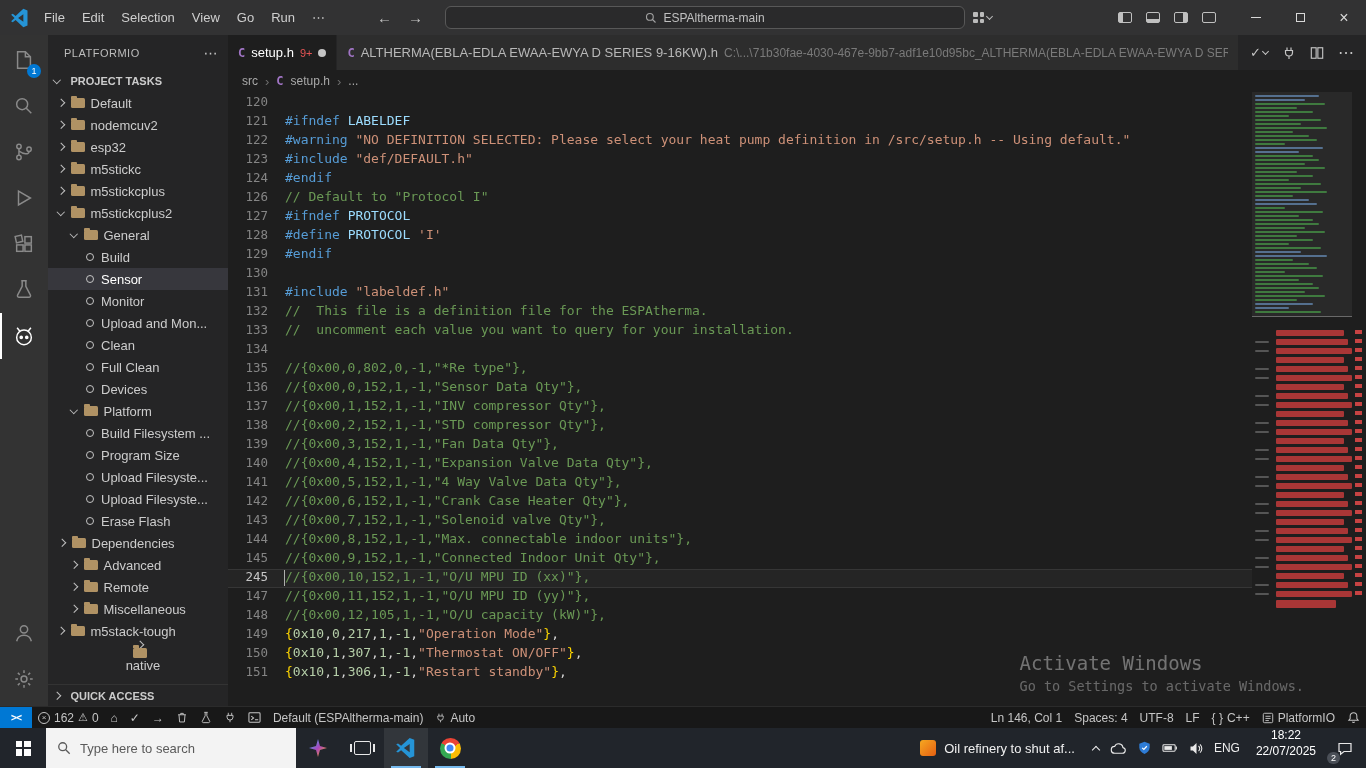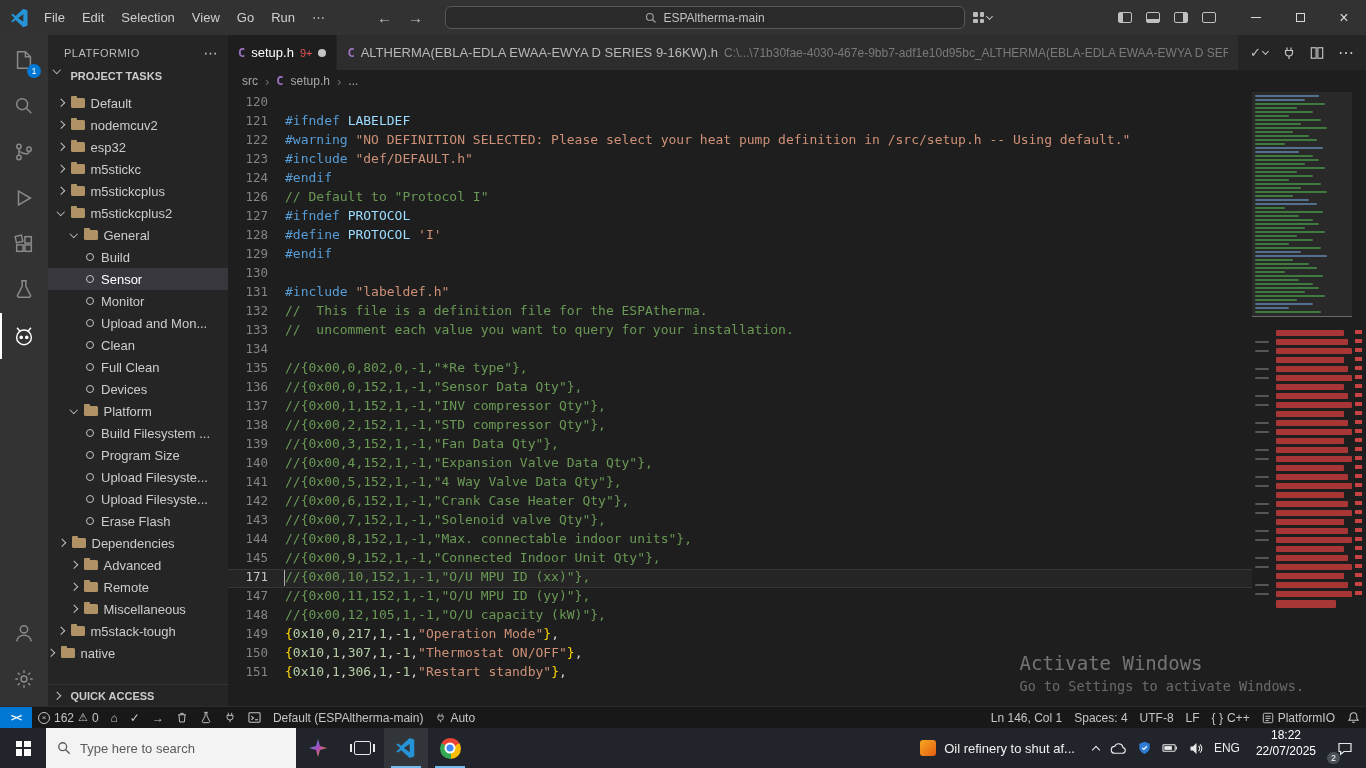--- a/index.html
+++ b/index.html
@@ -36,21 +36,21 @@
   .activitybar{flex:0 0 48px;background:#333333;display:flex;flex-direction:column;align-items:center;padding-top:2px}
   .ab-item{width:48px;height:46px;display:flex;align-items:center;justify-content:center;position:relative;color:#8a8a8a}
   .ab-item.active{color:#fff;box-shadow:inset 2px 0 0 #fff}
   .ab-badge{position:absolute;bottom:5px;right:7px;min-width:14px;height:14px;border-radius:8px;background:#0078d4;
     color:#fff;font-size:9px;display:flex;align-items:center;justify-content:center;padding:0 3px}
   .ab-bottom{margin-top:auto;margin-bottom:4px;display:flex;flex-direction:column;align-items:center}
 
   .sidebar{flex:0 0 180px;background:#252526;display:flex;flex-direction:column;font-size:13px;min-height:0}
   .sb-title{flex:0 0 35px;display:flex;align-items:center;padding:0 10px 0 16px;font-size:11px;letter-spacing:.5px;color:#bcbcbc}
   .sb-title .more{margin-left:auto;font-size:14px;color:#c5c5c5}
-  .sb-sec{flex:0 0 22px;display:flex;align-items:flex-start;gap:4px;font-weight:700;font-size:11px;color:#cccccc;padding-left:6px}
+  .sb-sec{flex:0 0 22px;display:flex;align-items:center;gap:4px;font-weight:700;font-size:11px;color:#cccccc;padding-left:6px}
   .tree{flex:1;overflow:hidden}
   .trow{height:22px;display:flex;align-items:center;white-space:nowrap;color:#cccccc;cursor:pointer}
   .trow.sel{background:#37373d;color:#fff}
   .chev{display:inline-block;width:5.5px;height:5.5px;border-right:1.2px solid #bdbdbd;border-bottom:1.2px solid #bdbdbd;
     transform:rotate(-45deg);margin-right:7px;flex:0 0 auto}
   .chev.open{transform:rotate(45deg);margin-top:-3px}
   .fold{display:inline-block;width:14px;height:10px;background:#b09264;border-radius:1.5px;position:relative;margin-right:6px;flex:0 0 auto}
   .fold::before{content:"";position:absolute;top:-2.5px;left:0;width:6px;height:3px;background:#b09264;border-radius:1px 1px 0 0}
   .circ{display:inline-block;width:8px;height:8px;border:1.2px solid #c5c5c5;border-radius:50%;margin:0 7px 0 2px;flex:0 0 auto}
   .qa{flex:0 0 22px;display:flex;align-items:center;gap:4px;font-weight:700;font-size:11px;color:#cccccc;
@@ -378,21 +378,21 @@
           <div class="trow" style="padding-left: 23px;">
             <span class="chev"></span>
             <span class="fold"></span>
             <span class="tlabel">Miscellaneous</span>
           </div>
           <div class="trow" style="padding-left: 10px;">
             <span class="chev"></span>
             <span class="fold"></span>
             <span class="tlabel">m5stack-tough</span>
           </div>
-          <div class="trow" style="">
+          <div class="trow" style="padding-left: 10px; flex-direction: column;">
             <span class="chev"></span>
             <span class="fold"></span>
             <span class="tlabel">native</span>
           </div>
         </div>
       <div class="qa">
         <span class="chev"></span>
         <span>QUICK ACCESS</span>
       </div>
     </div>
@@ -454,21 +454,21 @@
             <div class="cline"><div class="ln">136</div><div class="lc"><span class="tok-com">//{0x00,0,152,1,-1,"Sensor Data Qty"},</span></div></div>
             <div class="cline"><div class="ln">137</div><div class="lc"><span class="tok-com">//{0x00,1,152,1,-1,"INV compressor Qty"},</span></div></div>
             <div class="cline"><div class="ln">138</div><div class="lc"><span class="tok-com">//{0x00,2,152,1,-1,"STD compressor Qty"},</span></div></div>
             <div class="cline"><div class="ln">139</div><div class="lc"><span class="tok-com">//{0x00,3,152,1,-1,"Fan Data Qty"},</span></div></div>
             <div class="cline"><div class="ln">140</div><div class="lc"><span class="tok-com">//{0x00,4,152,1,-1,"Expansion Valve Data Qty"},</span></div></div>
             <div class="cline"><div class="ln">141</div><div class="lc"><span class="tok-com">//{0x00,5,152,1,-1,"4 Way Valve Data Qty"},</span></div></div>
             <div class="cline"><div class="ln">142</div><div class="lc"><span class="tok-com">//{0x00,6,152,1,-1,"Crank Case Heater Qty"},</span></div></div>
             <div class="cline"><div class="ln">143</div><div class="lc"><span class="tok-com">//{0x00,7,152,1,-1,"Solenoid valve Qty"},</span></div></div>
             <div class="cline"><div class="ln">144</div><div class="lc"><span class="tok-com">//{0x00,8,152,1,-1,"Max. connectable indoor units"},</span></div></div>
             <div class="cline"><div class="ln">145</div><div class="lc"><span class="tok-com">//{0x00,9,152,1,-1,"Connected Indoor Unit Qty"},</span></div></div>
-            <div class="cline cur"><div class="ln">171</div><div class="lc"><span class="cursor"></span><span class="tok-com">//{0x00,10,152,1,-1,"O/U MPU ID (xx)"},</span></div></div>
+            <div class="cline cur"><div class="ln">245</div><div class="lc"><span class="cursor"></span><span class="tok-com">//{0x00,10,152,1,-1,"O/U MPU ID (xx)"},</span></div></div>
             <div class="cline"><div class="ln">147</div><div class="lc"><span class="tok-com">//{0x00,11,152,1,-1,"O/U MPU ID (yy)"},</span></div></div>
             <div class="cline"><div class="ln">148</div><div class="lc"><span class="tok-com">//{0x00,12,105,1,-1,"O/U capacity (kW)"},</span></div></div>
             <div class="cline"><div class="ln">149</div><div class="lc"><span class="tok-br">{</span><span class="tok-num">0x10</span><span class="tok-pl">,</span><span class="tok-num">0</span><span class="tok-pl">,</span><span class="tok-num">217</span><span class="tok-pl">,</span><span class="tok-num">1</span><span class="tok-pl">,</span><span class="tok-num">-1</span><span class="tok-pl">,</span><span class="tok-str">"Operation Mode"</span><span class="tok-br">}</span><span class="tok-pl">,</span></div></div>
             <div class="cline"><div class="ln">150</div><div class="lc"><span class="tok-br">{</span><span class="tok-num">0x10</span><span class="tok-pl">,</span><span class="tok-num">1</span><span class="tok-pl">,</span><span class="tok-num">307</span><span class="tok-pl">,</span><span class="tok-num">1</span><span class="tok-pl">,</span><span class="tok-num">-1</span><span class="tok-pl">,</span><span class="tok-str">"Thermostat ON/OFF"</span><span class="tok-br">}</span><span class="tok-pl">,</span></div></div>
             <div class="cline"><div class="ln">151</div><div class="lc"><span class="tok-br">{</span><span class="tok-num">0x10</span><span class="tok-pl">,</span><span class="tok-num">1</span><span class="tok-pl">,</span><span class="tok-num">306</span><span class="tok-pl">,</span><span class="tok-num">1</span><span class="tok-pl">,</span><span class="tok-num">-1</span><span class="tok-pl">,</span><span class="tok-str">"Restart standby"</span><span class="tok-br">}</span><span class="tok-pl">,</span></div></div>
           </div>
         <div class="minimap">
             <div class="mm-slider"></div>
             <div class="mline" style="top: 3px; left: 3px; width: 64px; background: rgb(85, 112, 143);"></div>
             <div class="mline" style="top: 7px; left: 3px; width: 50px; background: rgb(85, 112, 143);"></div>

